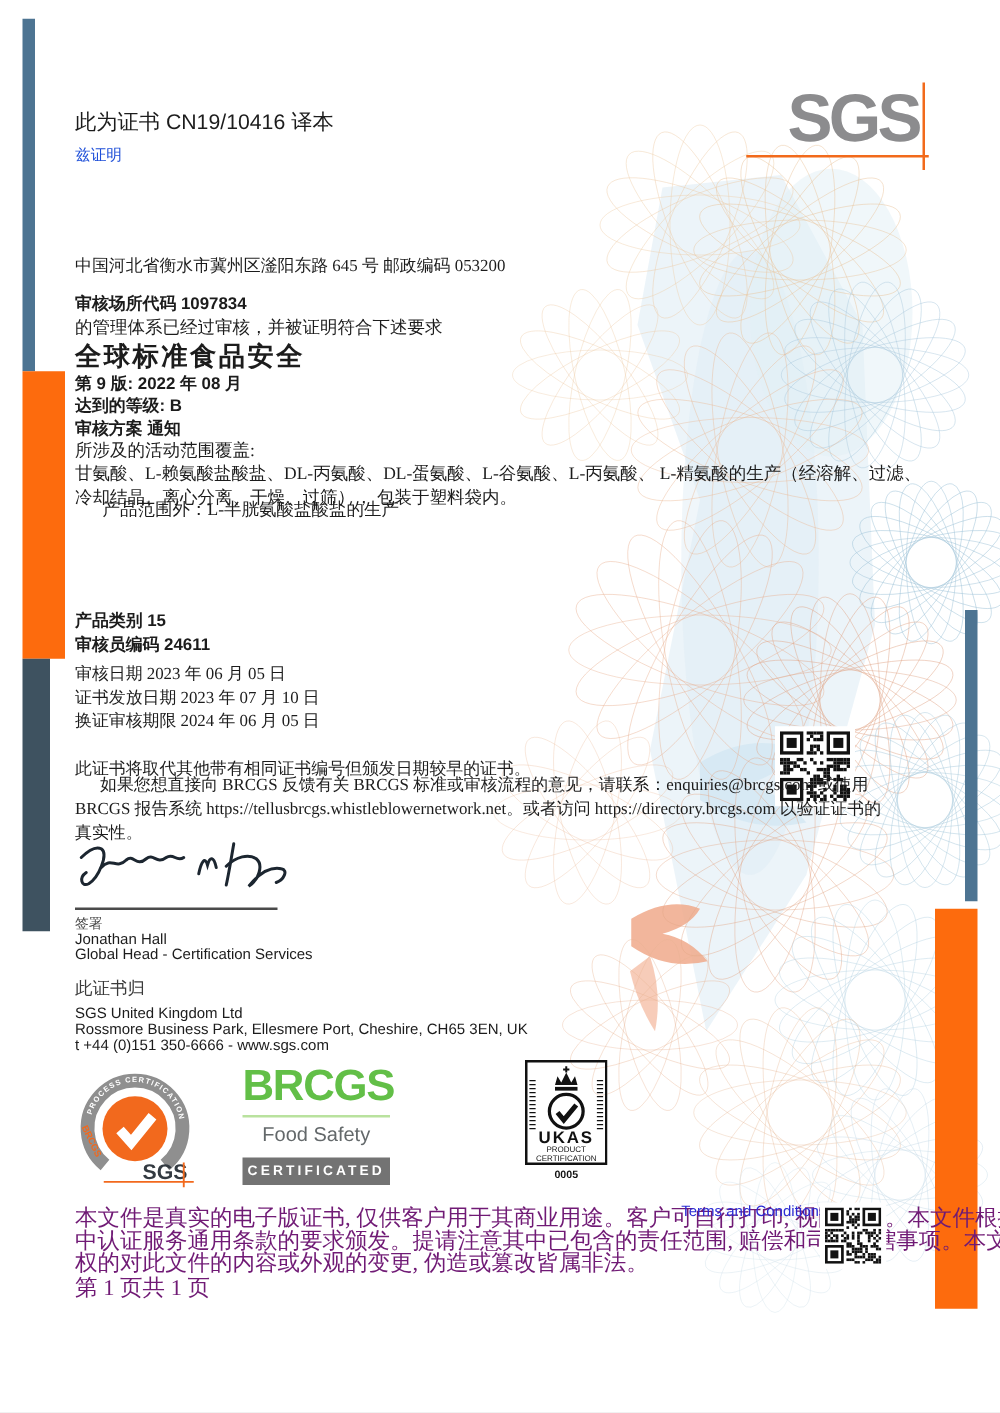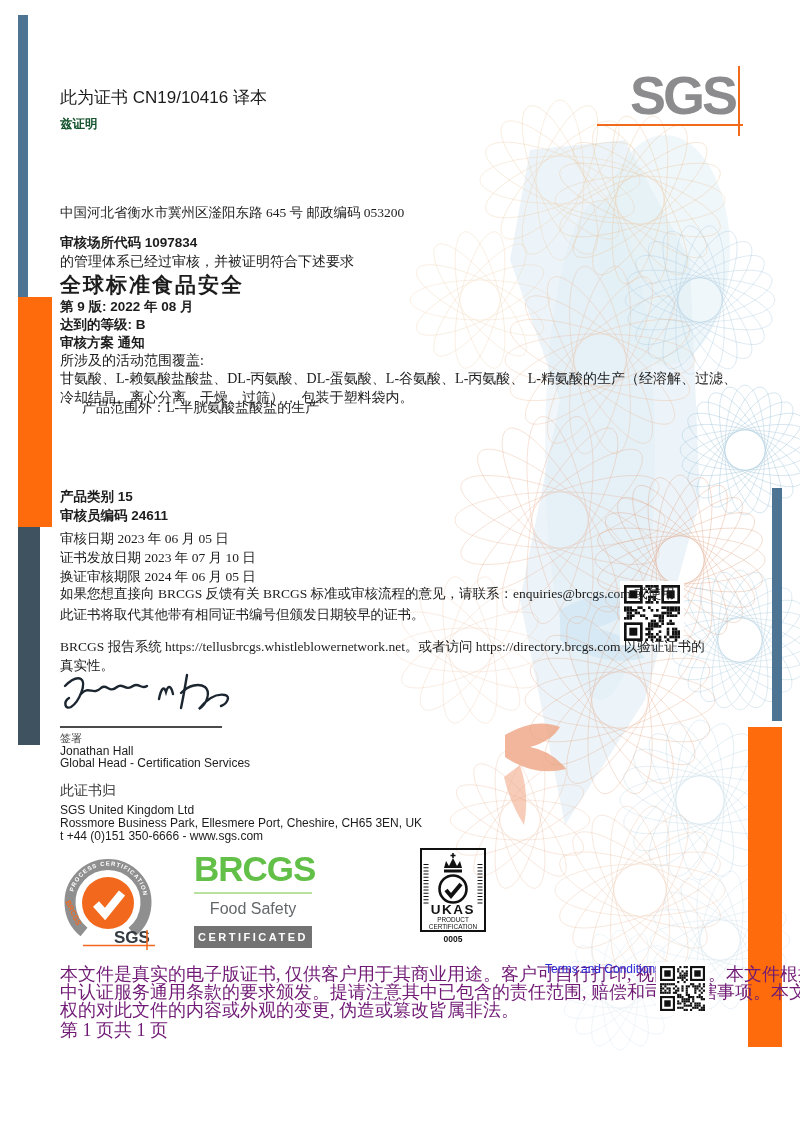--- a/index.html
+++ b/index.html
@@ -9,21 +9,21 @@
   
   .bar{position:absolute;}
   .bar.blue{background:#4d7492;}
   .bar.orange{background:#fd6b0d;}
   .bar.slate{background:#3e5260;}
   
   .t{position:absolute;left:60px;white-space:nowrap;}
   .serif{font-family:"Liberation Serif",serif;}
   .b{font-weight:bold;}
   .title-line{font-size:17px;}
-  .certify{font-size:12.5px;color:#14532d;font-weight:bold;}
+  .certify{font-size:12.5px;color:#1d4ed8;}
   .company{font-size:33px;font-weight:bold;letter-spacing:3px;}
   .addr{font-size:13.5px;}
   .lbl{font-size:13.5px;font-weight:bold;}
   .stmt{font-size:14px;}
   .standard{font-size:21px;font-weight:600;letter-spacing:2px;}
   .scope{font-size:14px;}
   .detail{font-size:13.5px;}
   .fb{font-size:13.5px;}
   .small{font-size:12px;}
   .tiny{font-size:11px;color:#444;}
@@ -377,21 +377,21 @@
         <rect x="5.333333333333333" y="5.333333333333333" width="8" height="8" fill="#111"></rect>
         <rect x="37.33333333333333" y="0" width="18.666666666666664" height="18.666666666666664" fill="#111"></rect>
         <rect x="40" y="2.6666666666666665" width="13.333333333333332" height="13.333333333333332" fill="#fff"></rect>
         <rect x="42.666666666666664" y="5.333333333333333" width="8" height="8" fill="#111"></rect>
         <rect x="0" y="37.33333333333333" width="18.666666666666664" height="18.666666666666664" fill="#111"></rect>
         <rect x="2.6666666666666665" y="40" width="13.333333333333332" height="13.333333333333332" fill="#fff"></rect>
         <rect x="5.333333333333333" y="42.666666666666664" width="8" height="8" fill="#111"></rect>
       </svg>
   </div>
 
-  <div class="t fb serif" style="top:585px;">如果您想直接向 BRCGS 反馈有关 BRCGS 标准或审核流程的意见，请联系：enquiries@brcgs.com 或使用</div>
+  <div class="t fb serif" style="top:619px;margin-left:20px;">如果您想直接向 BRCGS 反馈有关 BRCGS 标准或审核流程的意见，请联系：enquiries@brcgs.com 或使用</div>
   <div class="t fb serif" style="top:638px;">BRCGS 报告系统 https://tellusbrcgs.whistleblowernetwork.net。或者访问 https://directory.brcgs.com 以验证证书的</div>
   <div class="t fb serif" style="top:657px;">真实性。</div>
 
   <svg class="abs" style="left:55px;top:668px;" width="200" height="58" viewBox="0 0 200 58">
     <g fill="none" stroke="#1c2630" stroke-width="2.4" stroke-linecap="round">
       <path d="M10,18 C16,12 22,9 26,11 C32,15 24,34 16,39 C10,42 8,34 14,30"></path>
       <path d="M26,26 C34,17 38,28 46,20 C52,15 54,26 62,19 C68,14 70,24 78,18 C84,14 86,22 92,18"></path>
       <path d="M104,31 C106,21 109,17 111,24 C113,17 116,17 118,26"></path>
       <path d="M132,7 C130,19 128,31 126,40"></path>
       <path d="M126,25 C134,17 144,15 150,19 C156,24 152,36 144,41 C152,31 160,25 170,27 C176,28 172,36 166,38"></path>

